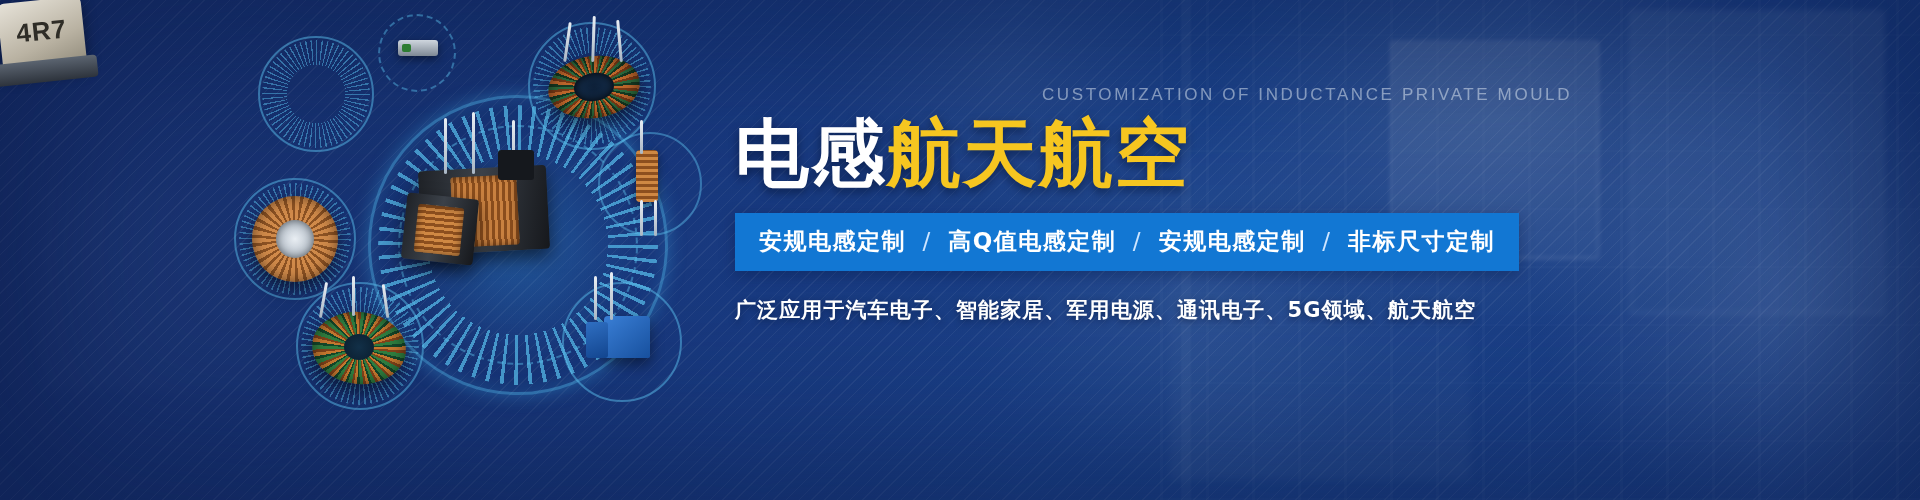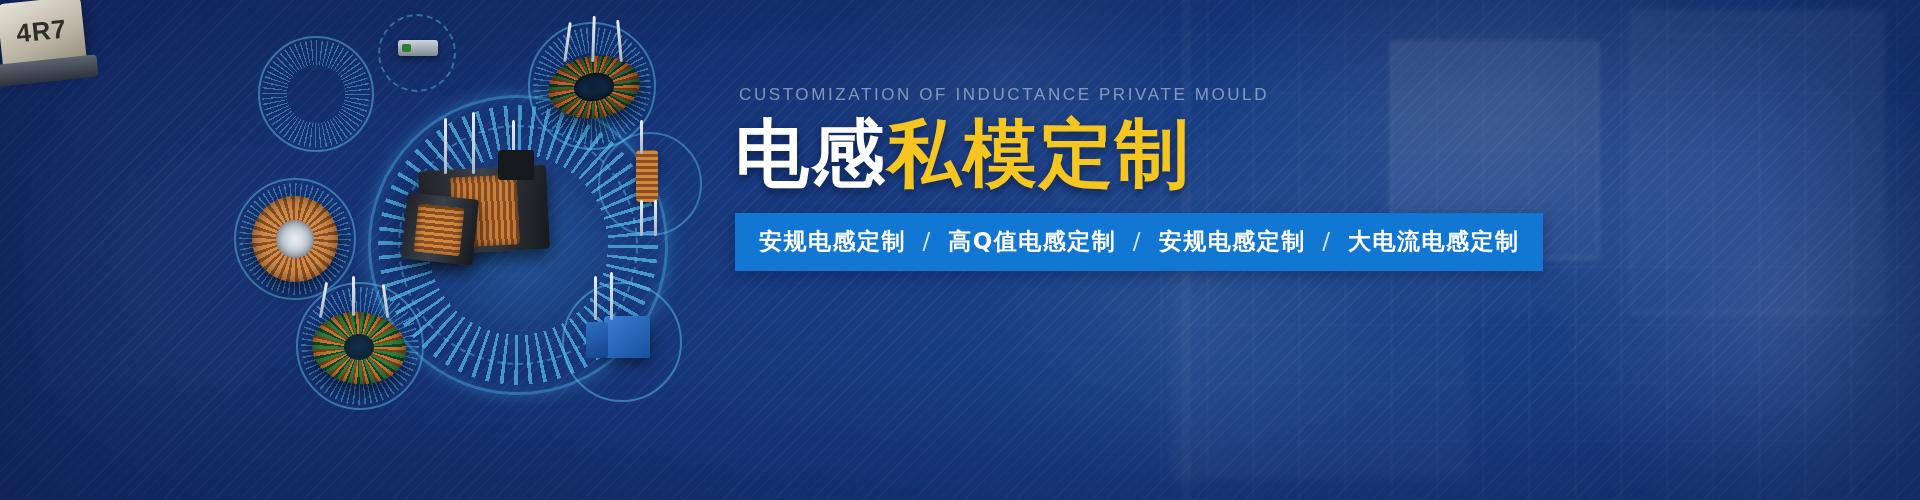--- a/index.html
+++ b/index.html
@@ -158,20 +158,21 @@
   
   .copy{
     position:absolute;left:735px;top:86px;width:1140px;
   }
   .eng{
     font:400 17px/1 "Liberation Sans",sans-serif;
     letter-spacing:2.6px;
     color:rgba(224,233,244,.52);
     white-space:nowrap;
     margin:0 0 12px 4px;
+    text-align:center;
   }
   .title{
     margin:0;
     font-family:"DejaVu Sans","Liberation Sans",sans-serif;
     font-weight:700;
     font-size:74px;
     line-height:1.05;
     letter-spacing:2px;
     white-space:nowrap;
     text-shadow:0 4px 10px rgba(0,12,40,.55);
@@ -296,28 +297,29 @@
                 background:linear-gradient(160deg,#2f6fc2,#12458f);border-radius:3px;"></div>
     <div class="lead" style="left:594px;top:276px;height:44px;"></div>
     <div class="lead" style="left:610px;top:272px;height:48px;"></div>
   </div>
 
   <div class="copy">
 
     <p class="eng">CUSTOMIZATION OF INDUCTANCE PRIVATE MOULD</p>
 
     <h1 class="title">
-      <span class="w">电感</span><span class="y">私模定制</span>
+      <span class="w">电感</span><span class="y">航天航空</span>
     </h1>
 
     <div class="featbar">
       <span>安规电感定制</span>
       <span class="sep">/</span>
       <span>高Q值电感定制</span>
       <span class="sep">/</span>
       <span>安规电感定制</span>
       <span class="sep">/</span>
-      <span>大电流电感定制</span>
+      <span>非标尺寸定制</span>
     </div>
 
+    <div class="tagline">广泛应用于汽车电子、智能家居、军用电源、通讯电子、5G领域、航天航空</div>
   </div>
 
 </div>
 
 </body></html>

